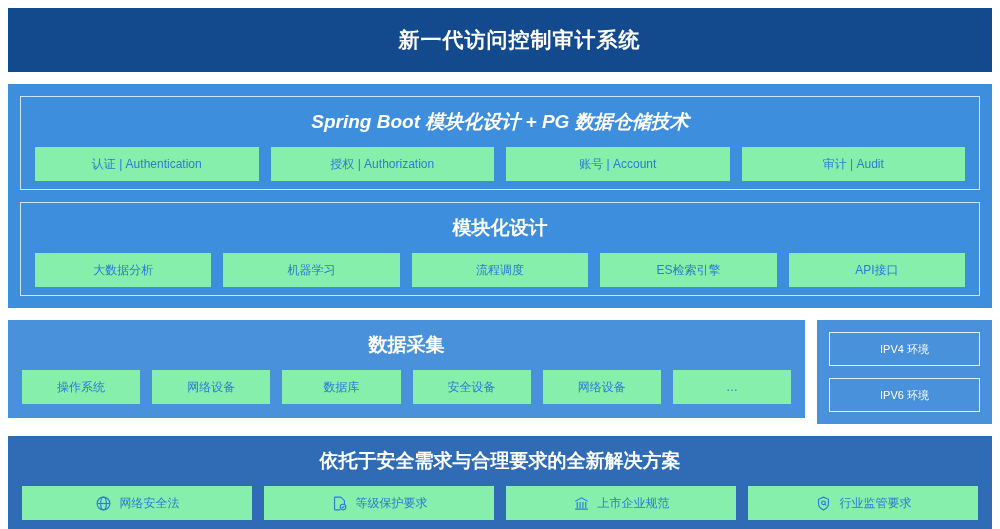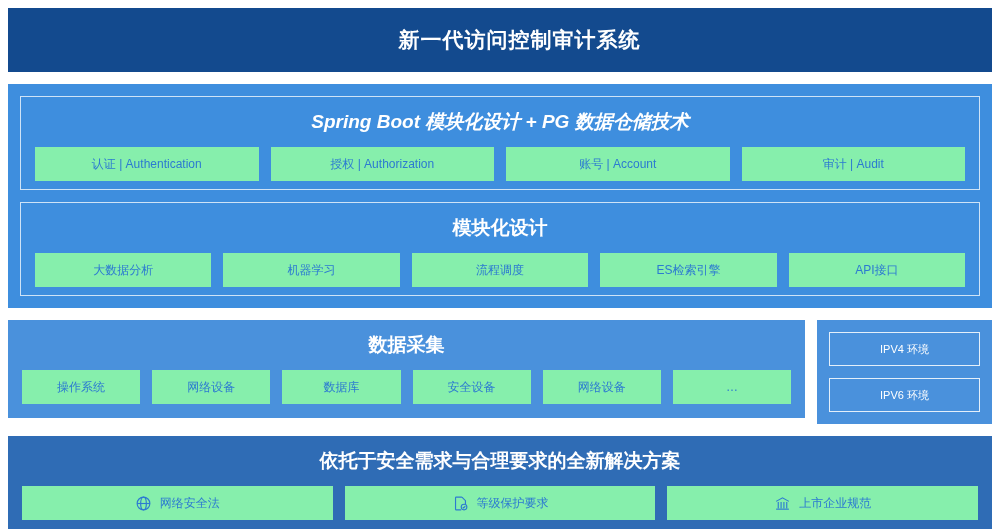--- a/index.html
+++ b/index.html
@@ -224,17 +224,27 @@
             <line x1="3" y1="20" x2="21" y2="20"></line>
             <line x1="6" y1="10" x2="6" y2="19"></line>
             <line x1="10" y1="10" x2="10" y2="19"></line>
             <line x1="14" y1="10" x2="14" y2="19"></line>
             <line x1="18" y1="10" x2="18" y2="19"></line>
           </svg>
         </span>
         <span>上市企业规范</span>
       </div>
 
+      <div class="chip with-icon">
+        <span class="ico">
+          <svg width="17" height="17" viewBox="0 0 24 24" fill="none" stroke="#2c7ad1" stroke-width="1.6">
+            <path d="M12 3l7 3v6c0 4.5-3 7.5-7 9-4-1.5-7-4.5-7-9V6z"></path>
+            <circle cx="12" cy="11" r="2.6"></circle>
+            <line x1="13.9" y1="12.9" x2="15.6" y2="14.6"></line>
+          </svg>
+        </span>
+        <span>行业监管要求</span>
+      </div>
 
     </div>
   </div>
 
 </div>
 
 </body></html>

